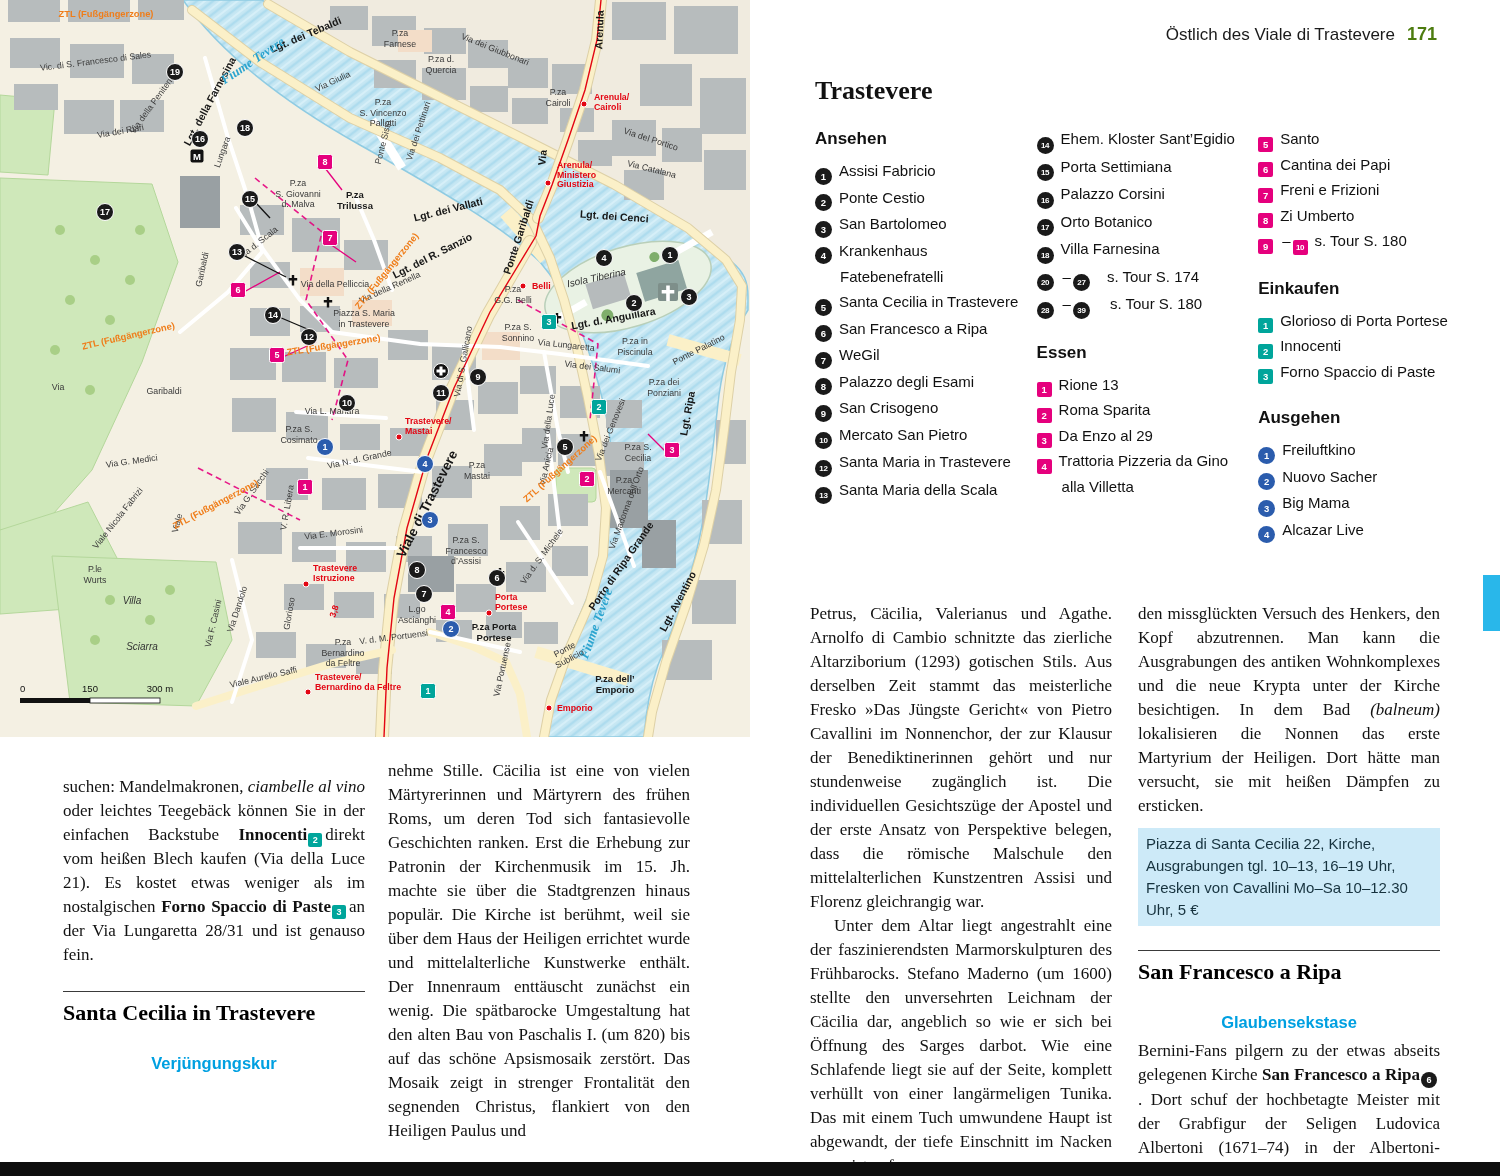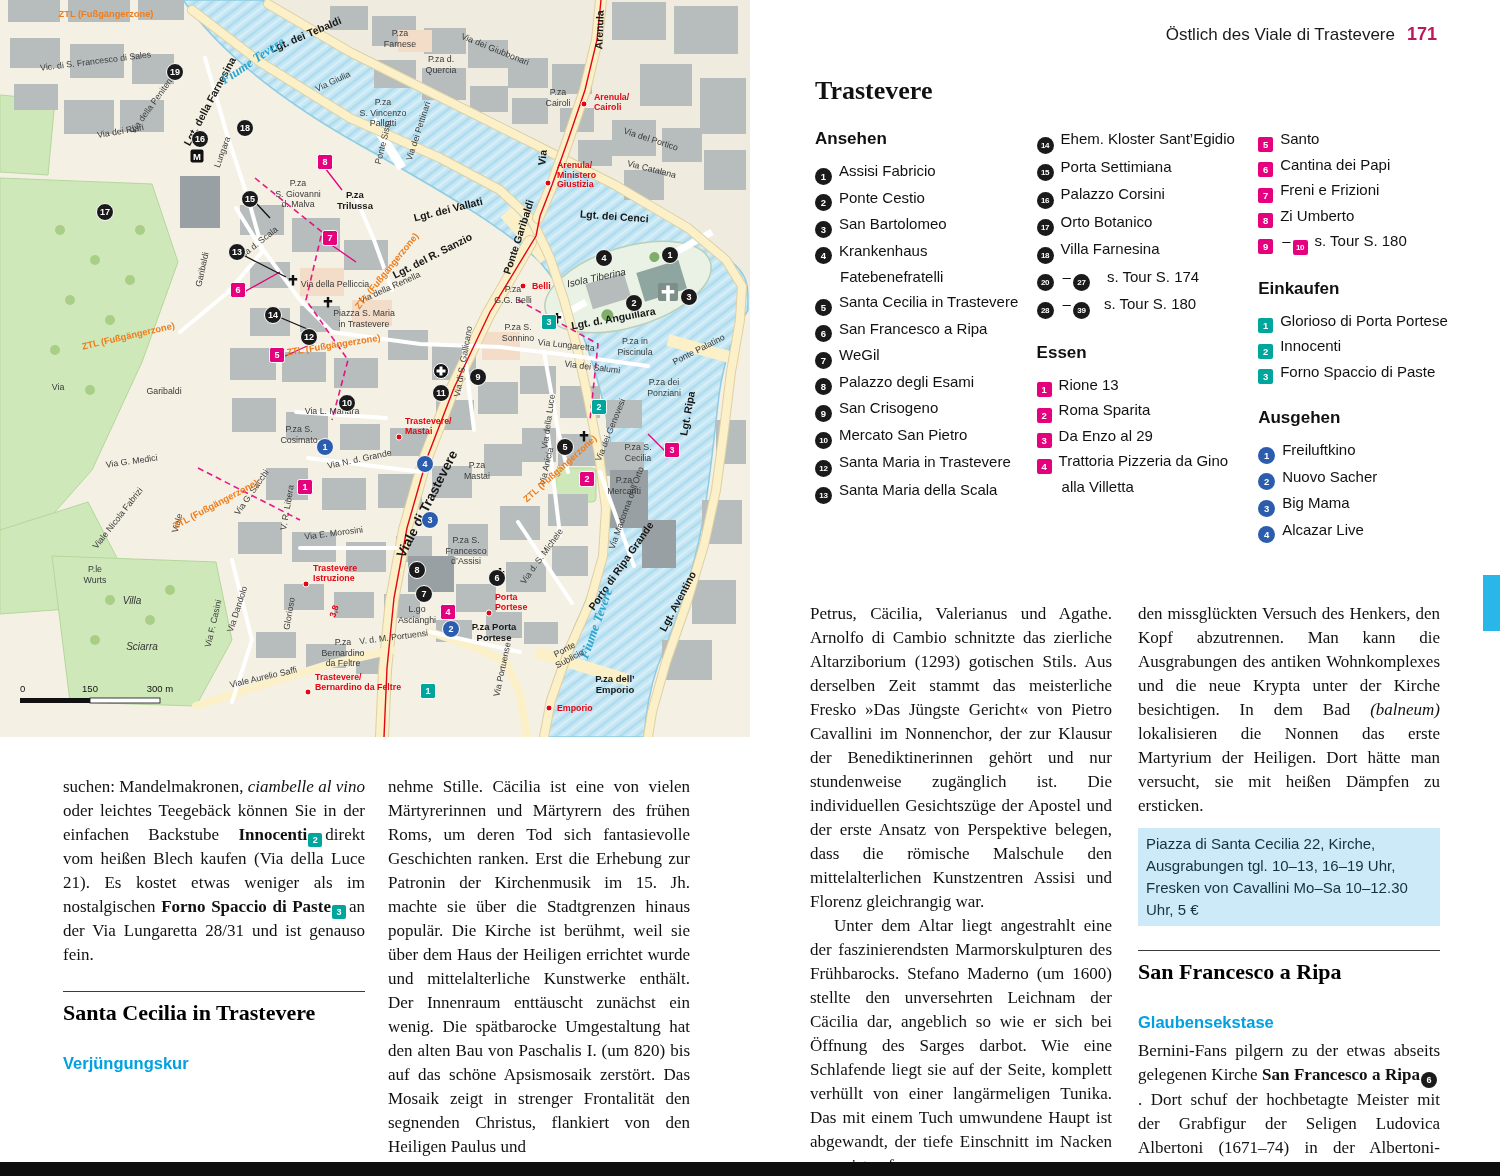--- a/index.html
+++ b/index.html
@@ -1,49 +1,49 @@
 <!DOCTYPE html>
 <html><head>
 <meta charset="utf-8">
 <style>
   *{margin:0;padding:0;box-sizing:border-box}
   html,body{width:1500px;height:1176px}
   body{background:#fff;font-family:"Liberation Sans",sans-serif;position:relative;overflow:hidden}
   #page{position:absolute;inset:0;background:#fff}
   #mapwrap{position:absolute;left:0;top:0;width:750px;height:737px}
   #header{position:absolute;top:24px;right:63px;font-size:17px;color:#1a1a1a}
-  #header .pn{font-weight:bold;margin-left:12px;font-size:18px;color:#be185d}
+  #header .pn{font-weight:bold;margin-left:12px;font-size:18px;color:#4d7c0f}
   #legend{position:absolute;left:815px;top:76px;width:640px}
   #legend h1{font-family:"Liberation Serif",serif;font-size:26px;font-weight:bold;color:#111;margin-bottom:20px}
   .lg-cols{display:flex;gap:12px;align-items:flex-start}
   .lg-col{width:213px}
   .lg-col:last-child{width:200px}
   .lg-head{font-weight:bold;font-size:17px;color:#111;margin:3px 0 9px}
   .lg-gap{margin-top:24px}
   .lg-item{font-size:15px;line-height:25px;color:#111;padding-left:25px;text-indent:-25px}
   .mk{display:inline-flex;align-items:center;justify-content:center;width:17px;height:17px;
       font:bold 9.5px "Liberation Sans",sans-serif;color:#fff;vertical-align:-3.5px;text-indent:0}
   .mk-wide{font-size:8px;letter-spacing:-.3px}
   .mk-sight{background:#1a1a1a;border-radius:50%}
   .mk-night{background:#2b5cad;border-radius:50%}
   .mk-food{background:#e5007d;width:15px;height:15px;border-radius:2px}
   .mk-shop{background:#00a59b;width:15px;height:15px;border-radius:2px}
   .lg-item .mk{margin-right:7px}
   .rangedash{margin:0 2px}
   .col{position:absolute;width:302px;font-family:"Liberation Serif",serif;font-size:17px;line-height:24px;color:#111;text-align:justify}
   #col-0{left:63px;top:775px}
-  #col-1{left:388px;top:775px}
+  #col-1{left:388px;top:759px}
   #col-2{left:810px;top:602px}
   #col-3{left:1138px;top:602px}
   .body-p{margin:0}
   .body-p.indent{text-indent:24px}
   .col .mk{width:16px;height:16px;font-size:9px;vertical-align:-2.5px;margin:0 3px 0 1px}
   .col .mk-food,.col .mk-shop{width:14px;height:14px}
   .col h2{font-family:"Liberation Serif",serif;font-size:22px;font-weight:bold;color:#000;margin:9px 0 26px;text-align:left}
-  .col h3{font-family:"Liberation Sans",sans-serif;font-size:16.5px;font-weight:bold;color:#00a0e1;margin:0 0 5px;text-align:left}
+  .col h3{font-family:"Liberation Sans",sans-serif;font-size:16.5px;font-weight:bold;color:#00a0e1;margin:0 0 5px;text-align:center}
   .rule{border-top:1.5px solid #3a3a3a;margin-top:24px}
   .infobox{background:#cdeaf8;font-family:"Liberation Sans",sans-serif;font-size:15px;line-height:22px;
            color:#16323e;padding:5px 8px;margin:10px 0 2px;text-align:left}
   #tab{position:absolute;right:0;top:575px;width:17px;height:56px;background:#29b7ea}
   #footbar{position:absolute;left:0;bottom:0;width:1500px;height:14px;background:#0e0e0e}
   svg text{font-family:"Liberation Sans",sans-serif}
   .ml{font-size:10px;fill:#3a3a3a}
   .maj{font-weight:bold;font-size:10.5px;fill:#161616}
   .big{font-weight:bold;font-size:13.5px;fill:#161616}
   .water{font-family:"Liberation Serif",serif;font-style:italic;font-weight:bold;font-size:13px;fill:#2ba4cf}
@@ -560,21 +560,21 @@
           <div class="lg-item"><span class="mk mk-sight mk-wide">12</span><span>Santa Maria in Trastevere</span></div>
           <div class="lg-item"><span class="mk mk-sight mk-wide">13</span><span>Santa Maria della Scala</span></div>
         </div>
       <div class="lg-col">
           <div class="lg-item"><span class="mk mk-sight mk-wide">14</span><span>Ehem. Kloster Sant’Egidio</span></div>
           <div class="lg-item"><span class="mk mk-sight mk-wide">15</span><span>Porta Settimiana</span></div>
           <div class="lg-item"><span class="mk mk-sight mk-wide">16</span><span>Palazzo Corsini</span></div>
           <div class="lg-item"><span class="mk mk-sight mk-wide">17</span><span>Orto Botanico</span></div>
           <div class="lg-item"><span class="mk mk-sight mk-wide">18</span><span>Villa Farnesina</span></div>
           <div class="lg-item"><span class="mk mk-sight mk-wide">20</span><span class="rangedash">–</span><span class="mk mk-sight mk-wide" style="margin-right: 17px;">27</span><span>s. Tour S. 174</span></div>
-          <div class="lg-item"><span class="mk mk-sight mk-wide">28</span><span class="rangedash">–</span><span class="mk mk-sight mk-wide" style="margin-right: 14px;">39</span><span>s. Tour S. 180</span></div>
+          <div class="lg-item"><span class="mk mk-sight mk-wide">28</span><span class="rangedash">–</span><span class="mk mk-sight mk-wide" style="margin-right: 20px;">39</span><span>s. Tour S. 180</span></div>
           <div class="lg-head lg-gap">Essen</div>
           <div class="lg-item"><span class="mk mk-food">1</span><span>Rione 13</span></div>
           <div class="lg-item"><span class="mk mk-food">2</span><span>Roma Sparita</span></div>
           <div class="lg-item"><span class="mk mk-food">3</span><span>Da Enzo al 29</span></div>
           <div class="lg-item"><span class="mk mk-food">4</span><span>Trattoria Pizzeria da Gino alla Villetta</span></div>
         </div>
       <div class="lg-col">
           <div class="lg-item"><span class="mk mk-food">5</span><span>Santo</span></div>
           <div class="lg-item"><span class="mk mk-food">6</span><span>Cantina dei Papi</span></div>
           <div class="lg-item"><span class="mk mk-food">7</span><span>Freni e Frizioni</span></div>

